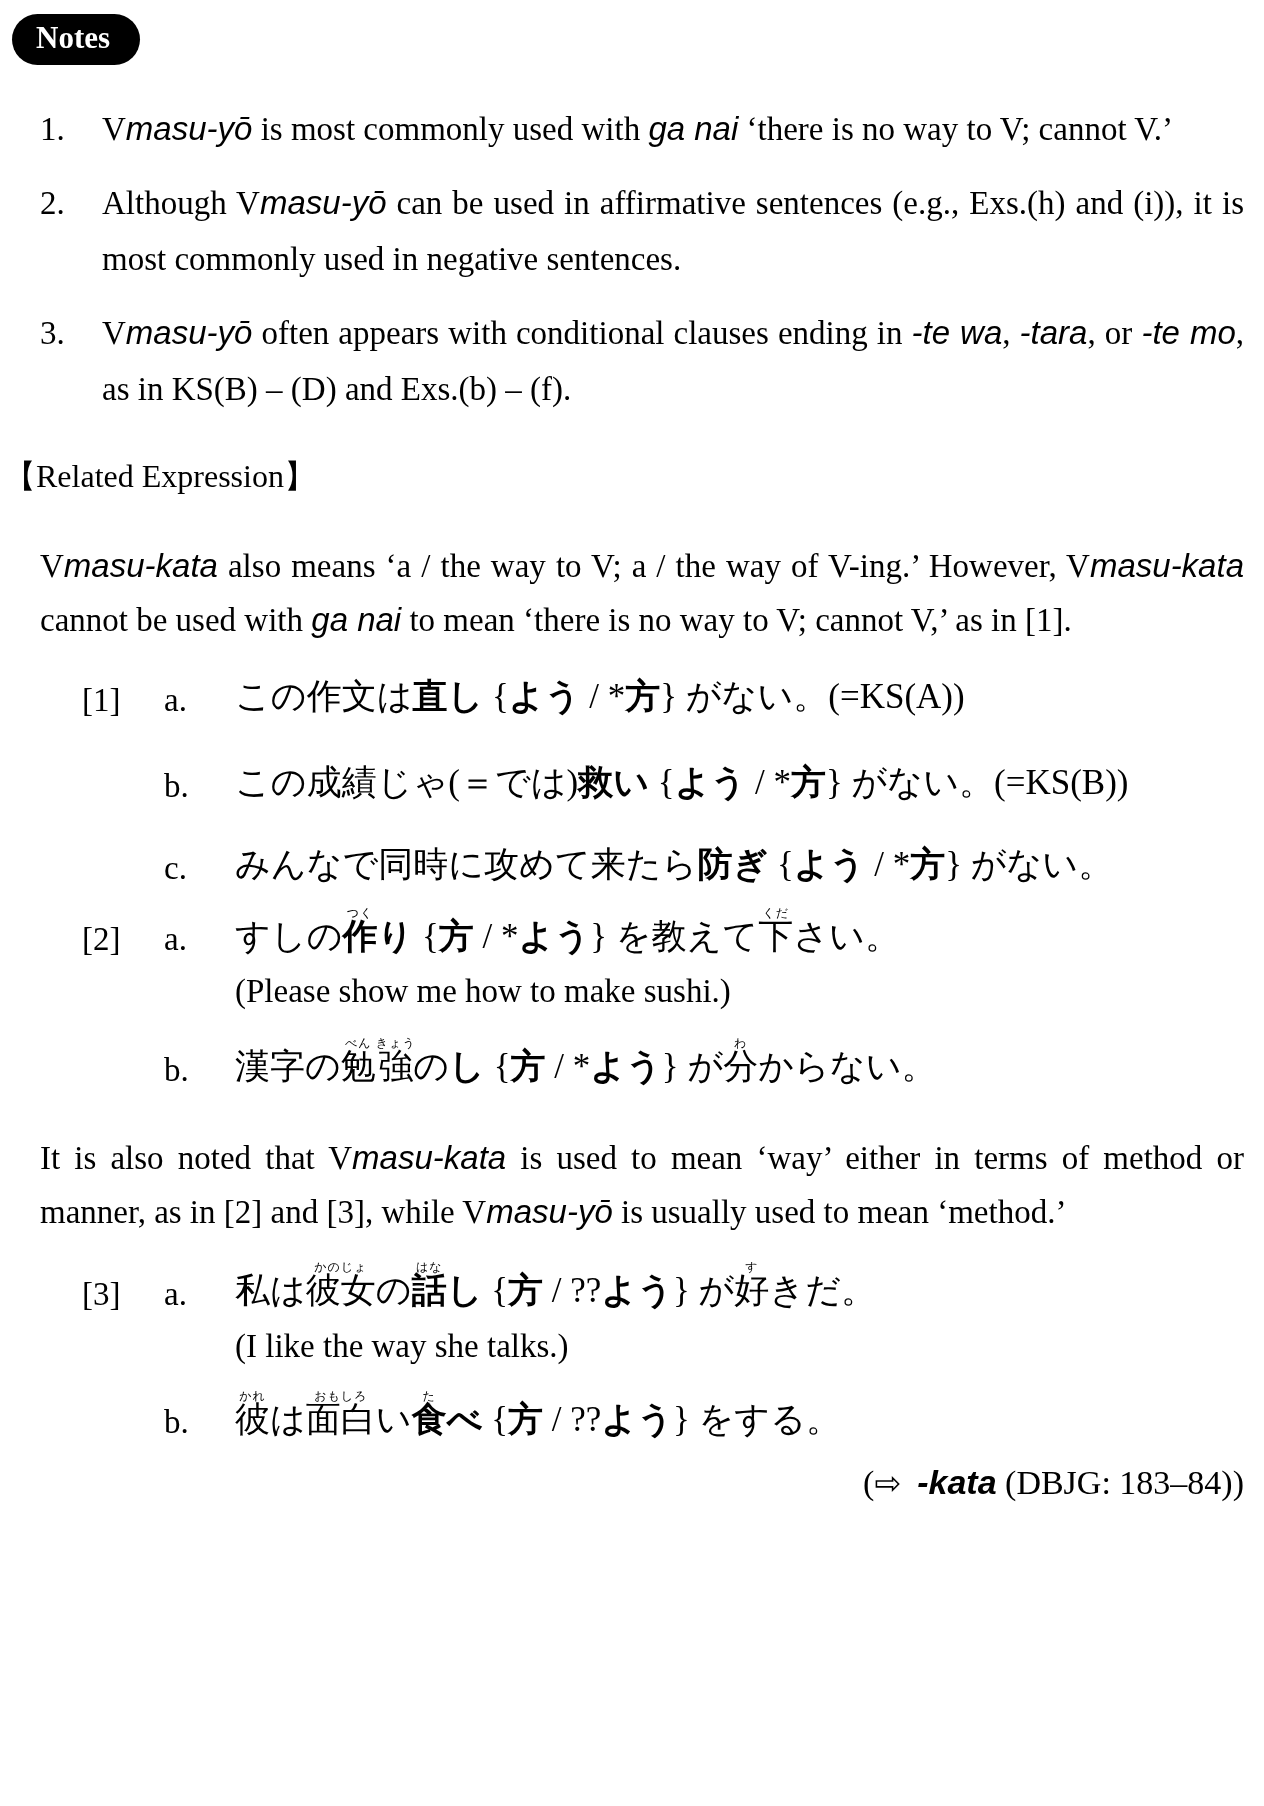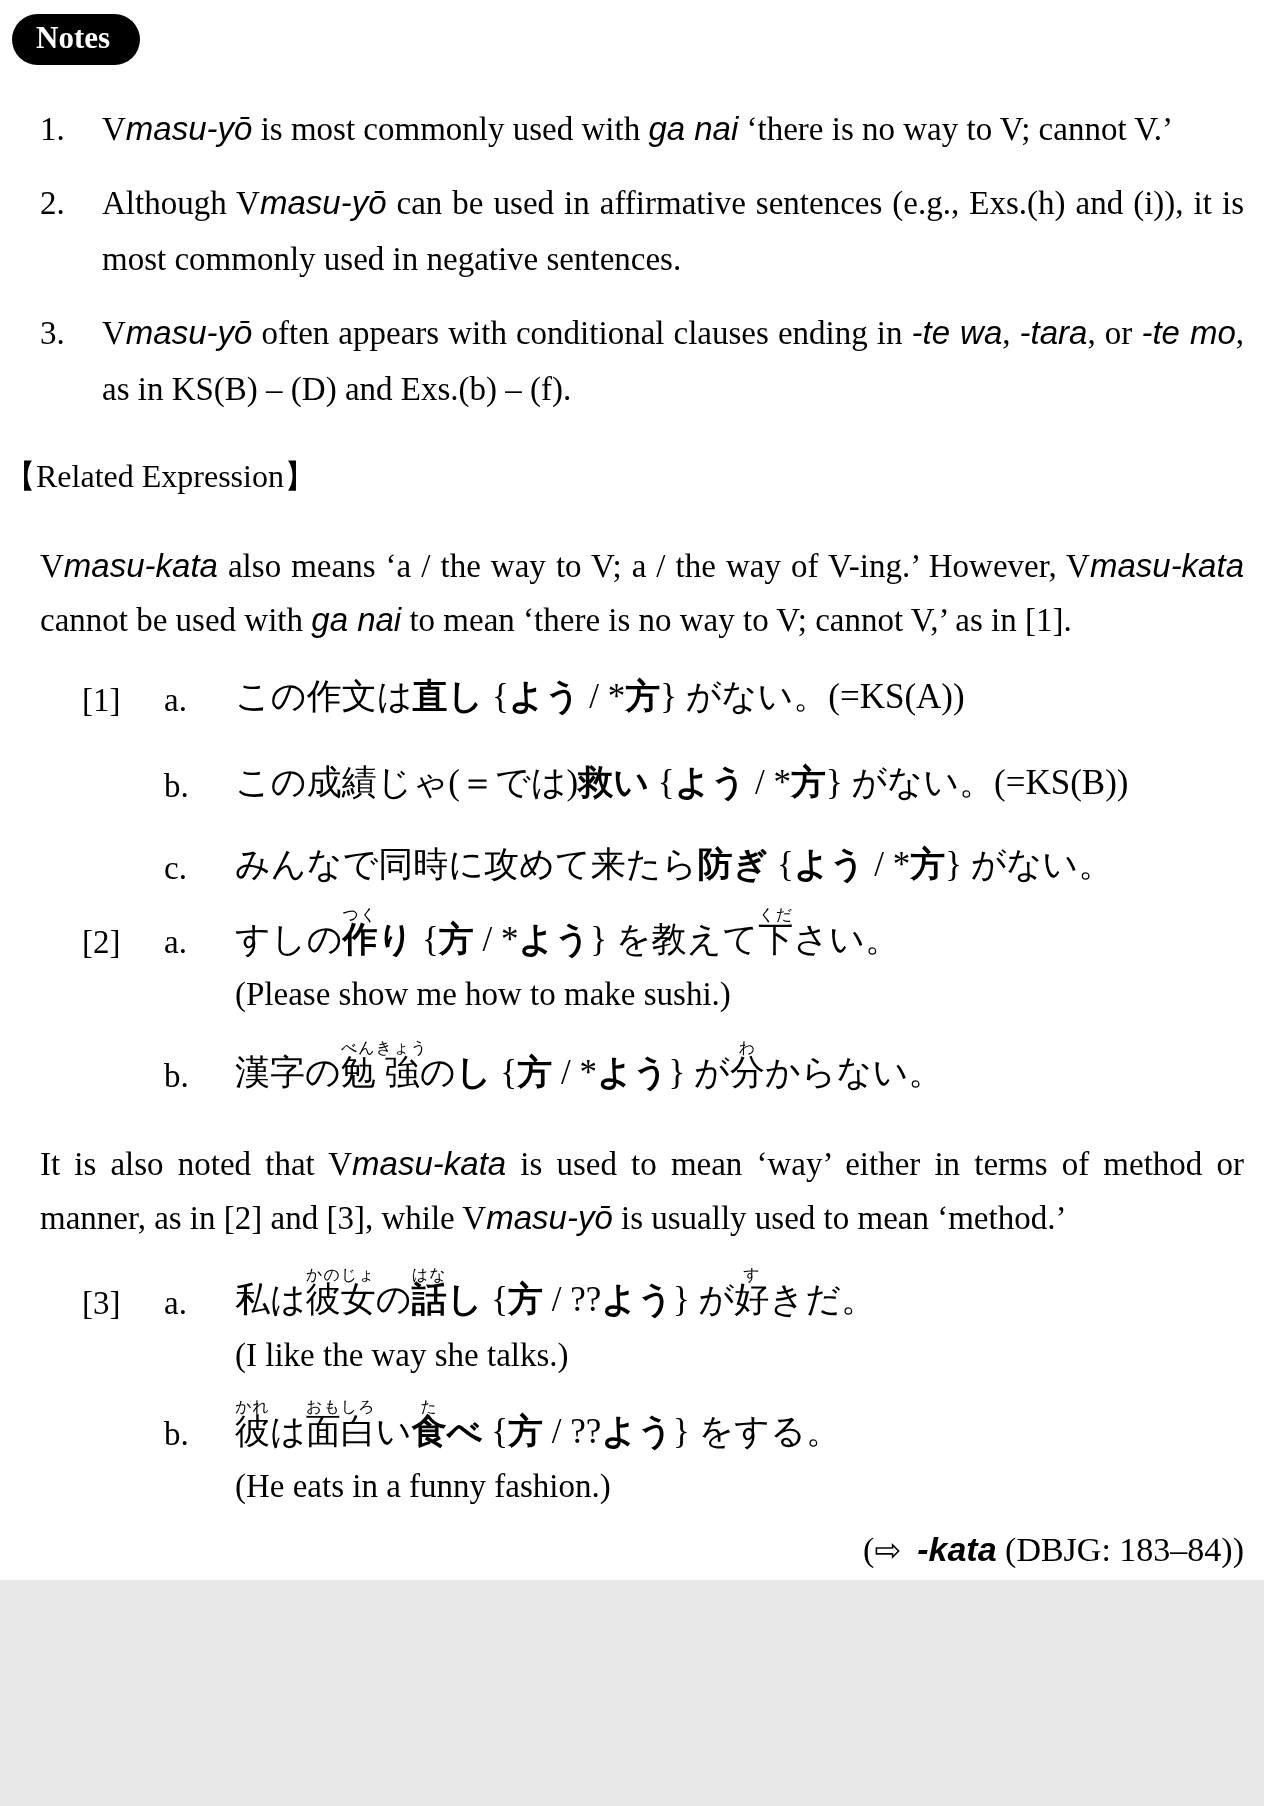--- a/index.html
+++ b/index.html
@@ -1,19 +1,19 @@
 <!DOCTYPE html>
 <html><head>
 <meta charset="utf-8">
 <style>
   html, body { margin: 0; padding: 0; background: #e8e8e8; }
   .page {
     position: relative;
     width: 1264px;
-    height: 1580px;
+    height: 1806px;
     margin: 0 auto;
     background: #ffffff;
     color: #000000;
     font-family: "Liberation Serif", serif;
     font-size: 33px;
     box-sizing: border-box;
     padding: 14px 20px 0 40px;
     overflow: hidden;
   }
   .content { width: 1204px; }
@@ -55,21 +55,21 @@
   .ex-no-empty { flex: none; width: 124px; }
   .ex-letter { flex: none; width: 71px; }
   .jp-line { font-size: 35px; line-height: 1.25; }
   .ex-en { margin-left: 195px; margin-top: 12px; line-height: 1.3; }
   .ex-ref-right { text-align: right; margin-top: 18px; padding-right: 0; }
 
   
   .i { font-family: "Liberation Sans", sans-serif; font-style: italic; }
   .b { font-weight: 700; }
   ruby { ruby-align: center; }
-  rt { font-size: 16px; font-weight: normal; letter-spacing: 1px; }
+  rt { font-size: 12px; font-weight: normal; letter-spacing: 1px; }
 
   
   .footer-ref {
     text-align: right;
     margin-top: 22px;
     font-size: 34px;
   }
   .footer-ref .arrow { font-size: 32px; }
   .footer-ref .term {
     font-family: "Liberation Sans", sans-serif;
@@ -147,21 +147,20 @@
         <div class="ex-no">[3]</div>
         <div class="ex-letter">a.</div>
         <div class="jp-line"><span>私は</span><ruby><span>彼女</span><rt>かのじょ</rt></ruby><span>の</span><ruby class="b"><span>話</span><rt>はな</rt></ruby><span class="b">し</span><span> {</span><span class="b">方</span><span> / ??</span><span class="b">よう</span><span>} が</span><ruby><span>好</span><rt>す</rt></ruby><span>きだ。</span></div>
       </div>
       <div class="ex-en">(I like the way she talks.)</div>
       <div class="ex-row" style="margin-top:22px;">
         <div class="ex-no-empty"></div>
         <div class="ex-letter">b.</div>
         <div class="jp-line"><ruby><span>彼</span><rt>かれ</rt></ruby><span>は</span><ruby><span>面白</span><rt>おもしろ</rt></ruby><span>い</span><ruby class="b"><span>食</span><rt>た</rt></ruby><span class="b">べ</span><span> {</span><span class="b">方</span><span> / ??</span><span class="b">よう</span><span>} をする。</span></div>
       </div>
-      <div class="ex-en">(He eats in a funny fashion.)</div>
     </div>
 
     <div class="footer-ref">
       <span>(</span><span class="arrow">⇨</span><span class="term">-kata</span><span> (DBJG: 183–84))</span>
     </div>
 
   </div>
 </div>
 
 </body></html>

